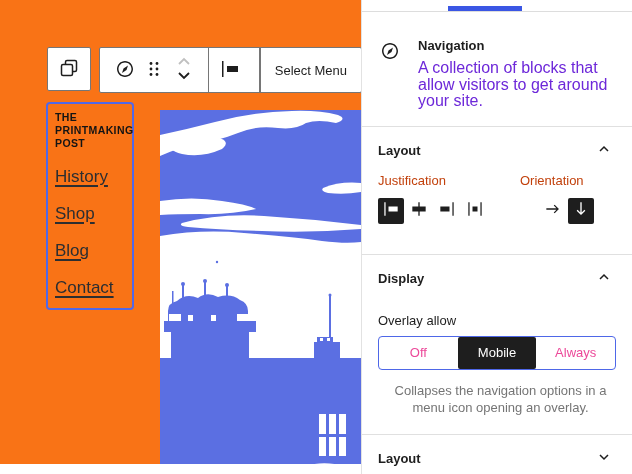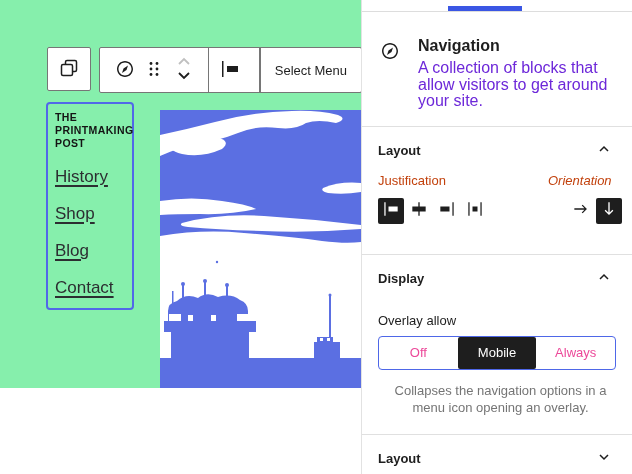--- a/index.html
+++ b/index.html
@@ -6,22 +6,22 @@
   body{
     width:632px;height:474px;overflow:hidden;
     font-family:"Liberation Sans",sans-serif;
     -webkit-font-smoothing:antialiased;
     background:#fff;
   }
   .app{position:relative;width:632px;height:474px;}
 
   
   .canvas{
-    position:absolute;left:0;top:0;width:361px;height:388px;
-    background:#86efac;overflow:hidden;
+    position:absolute;left:0;top:0;width:361px;height:464px;
+    background:#f97316;overflow:hidden;
   }
 
   
   .toolbar-wrap{position:absolute;left:47px;top:47px;display:flex;gap:8px;}
   .tb-solo{
     width:44px;height:44px;background:#fff;border:1.5px solid #767676;
     border-radius:2px;display:flex;align-items:center;justify-content:center;
     box-sizing:border-box;padding:0;cursor:pointer;
   }
   .tb-group{
@@ -66,35 +66,35 @@
   
   .panel{
     position:absolute;left:361px;top:0;width:271px;height:474px;
     background:#fff;border-left:1px solid #e2e2e2;box-sizing:border-box;
   }
   .tabbar{position:relative;height:11px;border-bottom:1px solid #ddd;}
   .tab-indicator{position:absolute;left:86px;bottom:0;width:74px;height:5px;background:#3a56e4;cursor:pointer;}
 
   .block-card{display:flex;gap:16px;padding:26px 16px 16px;}
   .card-icon{flex:0 0 24px;padding-top:1px;}
-  .card-title{font-size:16px;font-weight:bold;color:#1e1e1e;line-height:16px;margin-bottom:6px;}
+  .card-title{font-size:13px;font-weight:bold;color:#1e1e1e;line-height:16px;margin-bottom:6px;}
   .card-desc{font-size:16px;color:#6d28d9;line-height:16.5px;width:205px;}
 
   .divider{height:1px;background:#e0e0e0;}
 
   .psec{padding:14px 16px 30px;}
   .psec.display{padding-bottom:18px;}
   .psec.collapsed{padding:14px 16px 14px;}
   .psec-head{display:flex;align-items:center;justify-content:space-between;height:20px;text-align:right;}
   .psec-title{font-size:13px;font-weight:bold;color:#1e1e1e;}
   .chev-btn{border:none;background:transparent;padding:0;width:24px;height:24px;display:flex;align-items:center;justify-content:center;cursor:pointer;}
 
   .controls-row{display:flex;margin-top:12px;}
   .ctl-left{width:142px;flex:none;}
-  .ctl-right{margin-left:28px;font-style:italic;}
+  .ctl-right{margin-left:0;}
   .ctl-label{font-size:13px;color:#c2410c;margin-bottom:10px;}
   .btn-row{display:flex;gap:2px;}
   .ctl-right .btn-row{padding-left:20px;}
   .ctl-btn{
     width:26px;height:26px;border:none;border-radius:2px;background:transparent;
     display:flex;align-items:center;justify-content:center;padding:0;cursor:pointer;
   }
   .ctl-btn svg{fill:#1e1e1e;}
   .ctl-btn.selected{background:#1e1e1e;}
   .ctl-btn.selected svg{fill:#fff;}

